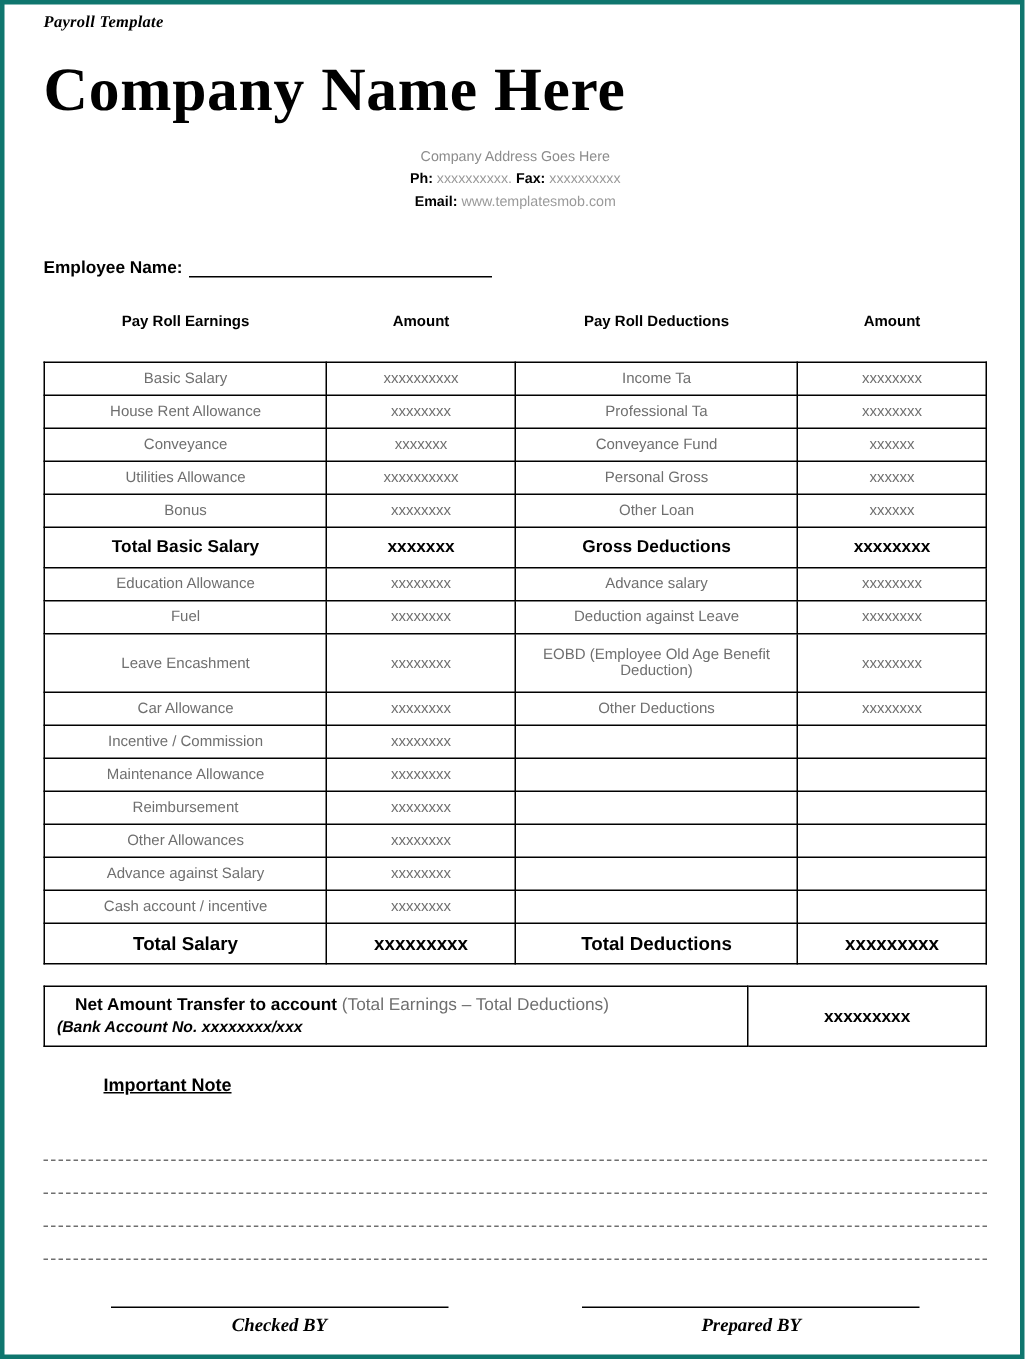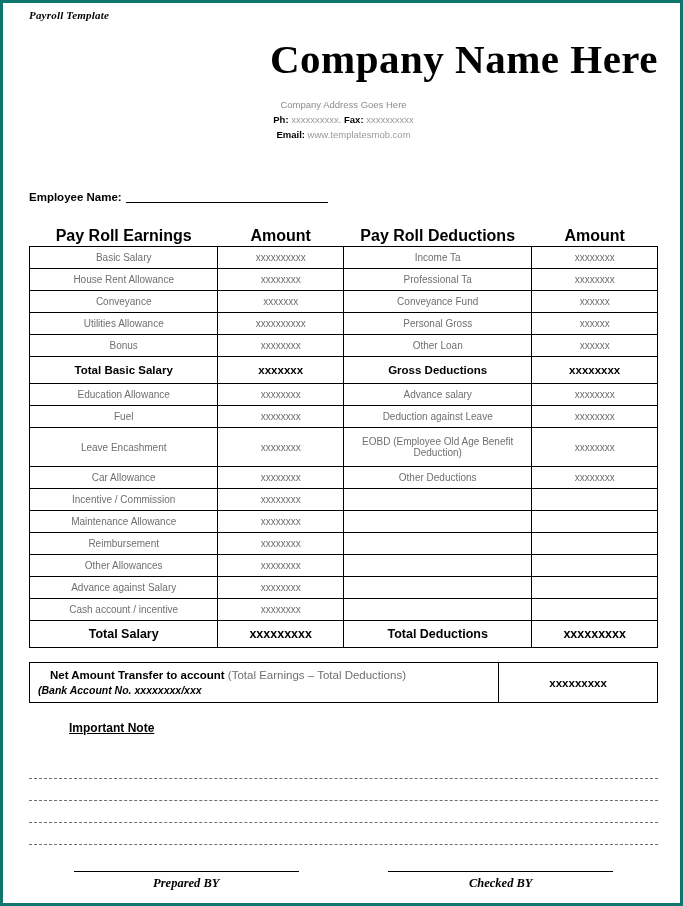--- a/index.html
+++ b/index.html
@@ -30,21 +30,21 @@
   }
   .doc-label {
     font-family: "Liberation Serif", serif;
     font-style: italic;
     font-weight: bold;
     font-size: 11px;
     letter-spacing: .2px;
     margin: 0 0 4px 0;
   }
   .company-name {
-    text-align: right;
+    text-align: left;
     font-family: "Liberation Serif", serif;
     font-weight: bold;
     font-size: 41px;
     line-height: 1.1;
     margin-top: 16px;
     letter-spacing: .5px;
   }
   .addr-block {
     text-align: center;
     margin-top: 16px;
@@ -52,21 +52,21 @@
     font-size: 9.5px;
     line-height: 1.55;
   }
   .addr-line2 .lbl, .addr-line3 .lbl {
     color: #000;
     font-weight: bold;
   }
   .addr-line2, .addr-line3 { color: #9a9a9a; }
 
   .fields {
-    margin-top: 48px;
+    margin-top: 30px;
     font-size: 11.5px;
     font-weight: bold;
   }
   .field-row {
     display: flex;
     align-items: flex-end;
     margin-bottom: 9px;
   }
   .field {
     display: flex;
@@ -98,23 +98,23 @@
     padding: 2px 3px;
     font-size: 10px;
     text-align: center;
     color: #6f6f6f;
     height: 17px;
     vertical-align: middle;
   }
   table.payroll tr.head td {
     border: none;
     font-weight: bold;
-    font-size: 16px;
-    color: #000;
-    padding-bottom: 1px;
+    font-size: 10px;
+    color: #000;
+    padding-bottom: 21px;
     height: auto;
     text-align: center;
   }
   table.payroll tr.total-row td {
     font-weight: bold;
     color: #000;
     font-size: 12.5px;
     height: 22px;
   }
   table.payroll tr.subtotal-row td {
@@ -378,20 +378,20 @@
       <div class="dotted-line"></div>
       <div class="dotted-line"></div>
       <div class="dotted-line"></div>
     </div>
 
   </div>
 
   <div class="sign-row">
     <div class="sign-block">
       <div class="sign-line"></div>
-      <div class="sign-label">Prepared BY</div>
+      <div class="sign-label">Checked BY</div>
     </div>
     <div class="sign-block">
       <div class="sign-line"></div>
-      <div class="sign-label">Checked BY</div>
+      <div class="sign-label">Prepared BY</div>
     </div>
   </div>
 </div>
 
 </body></html>

